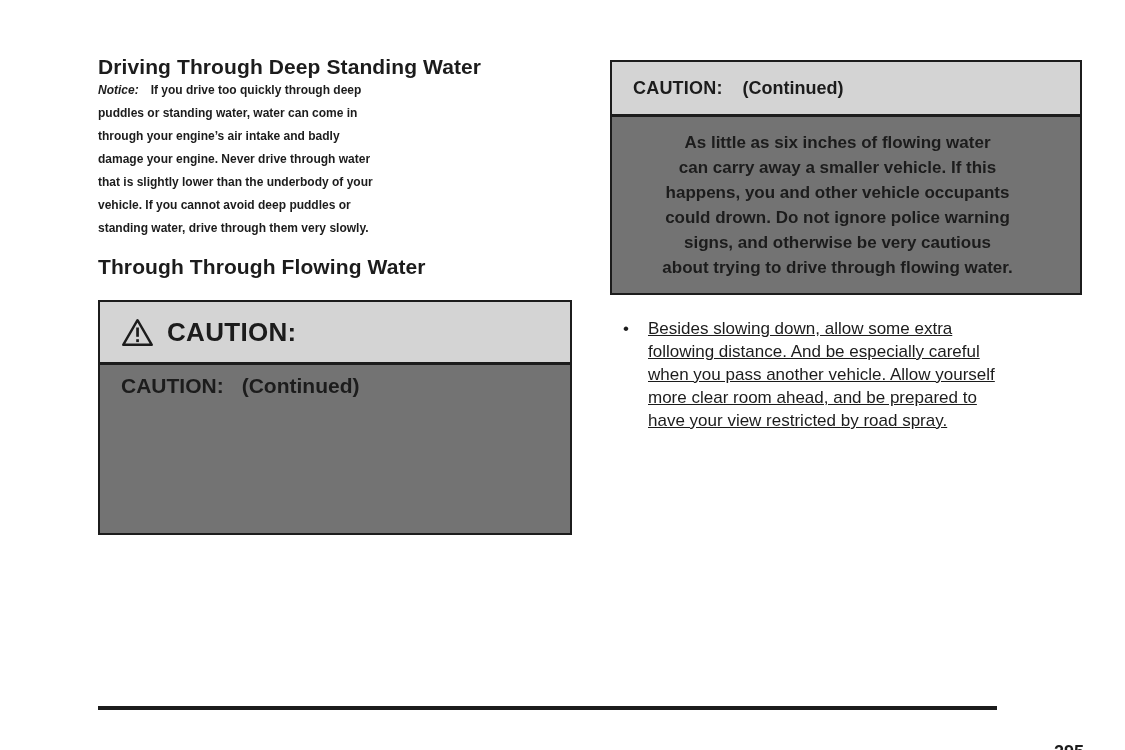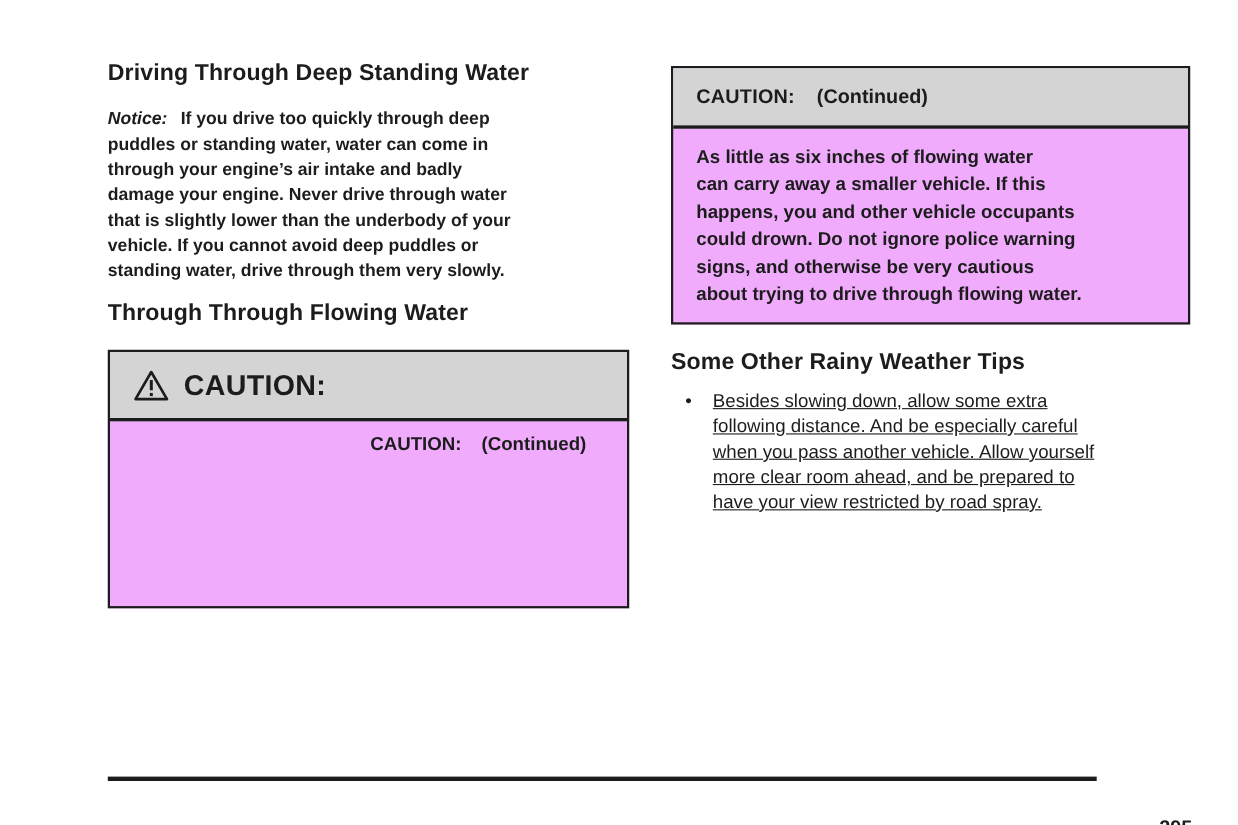--- a/index.html
+++ b/index.html
@@ -14,52 +14,53 @@
     color:var(--ink);
     -webkit-font-smoothing:antialiased;
   }
   .col{position:absolute;}
   .left-col{left:98px;top:55px;width:474px;}
   .right-col{left:610px;top:60px;width:472px;}
 
   .section-heading{
     font-size:21px;font-weight:bold;line-height:24px;letter-spacing:0.1px;
   }
-  .left-col .section-heading.first{margin-bottom:18px;}
+  .left-col .section-heading.first{}
 
   .notice-para{
-    font-size:16px;font-weight:bold;line-height:23px;
+    font-size:12px;font-weight:bold;line-height:23px;
     white-space:pre-line;margin-bottom:15px;
   }
   .notice-label{font-style:italic;margin-right:12px;white-space:normal;}
 
   .heading-flowing{margin-bottom:21px;}
 
   .caution-box{
     border:2.5px solid var(--ink);
-    background:#f0abfc;
+    background:#737373;
   }
   .caution-box .box-header{
     background:var(--header-bg);
     border-bottom:3.5px solid var(--ink);
     display:flex;align-items:center;
   }
   .left-box{width:474px;height:235px;}
   .left-box .box-header{height:63px;padding-left:21px;}
   .left-box .box-header .caution-title{
     font-size:26px;font-weight:bold;letter-spacing:0.3px;
   }
   .warning-icon{margin-right:13px;display:inline-flex;align-items:center;}
   .box-body{
     padding:10px 38px 0 21px;
     font-size:17px;font-weight:bold;line-height:25px;
     white-space:pre-line;
+    text-align:center;
   }
   .continued-line{
-    text-align:right;font-size:17px;font-weight:bold;line-height:25px;
+    font-size:21px;font-weight:bold;line-height:25px;
     padding:8px 37px 0 21px;
   }
   .continued-line .cont-note{margin-left:18px;}
 
   .right-box{width:472px;height:235px;margin-bottom:22px;}
   .right-box .box-header{height:55px;padding-left:21px;}
   .right-box .box-header .caution-title{
     font-size:18px;font-weight:bold;letter-spacing:0.2px;
   }
   .right-box .box-header .cont-note{margin-left:20px;font-size:18px;font-weight:bold;}
@@ -131,21 +132,20 @@
       <span class="cont-note">(Continued)</span>
     </div>
     <div class="box-body">As little as six inches of flowing water
 can carry away a smaller vehicle. If this
 happens, you and other vehicle occupants
 could drown. Do not ignore police warning
 signs, and otherwise be very cautious
 about trying to drive through flowing water.</div>
   </div>
 
-  <h1 class="section-heading rainy-heading">Some Other Rainy Weather Tips</h1>
 
   <ul class="tips-list">
     <li><span>Besides slowing down, allow some extra
 following distance. And be especially careful
 when you pass another vehicle. Allow yourself
 more clear room ahead, and be prepared to
 have your view restricted by road spray.</span></li>
   </ul>
 </div>
 

